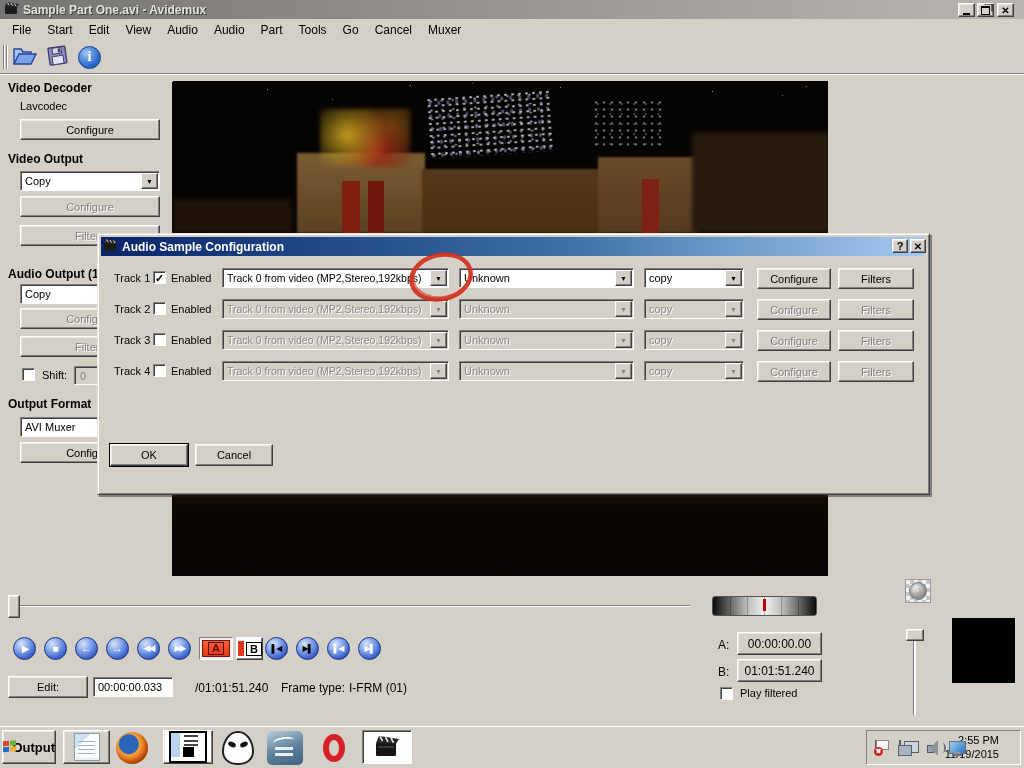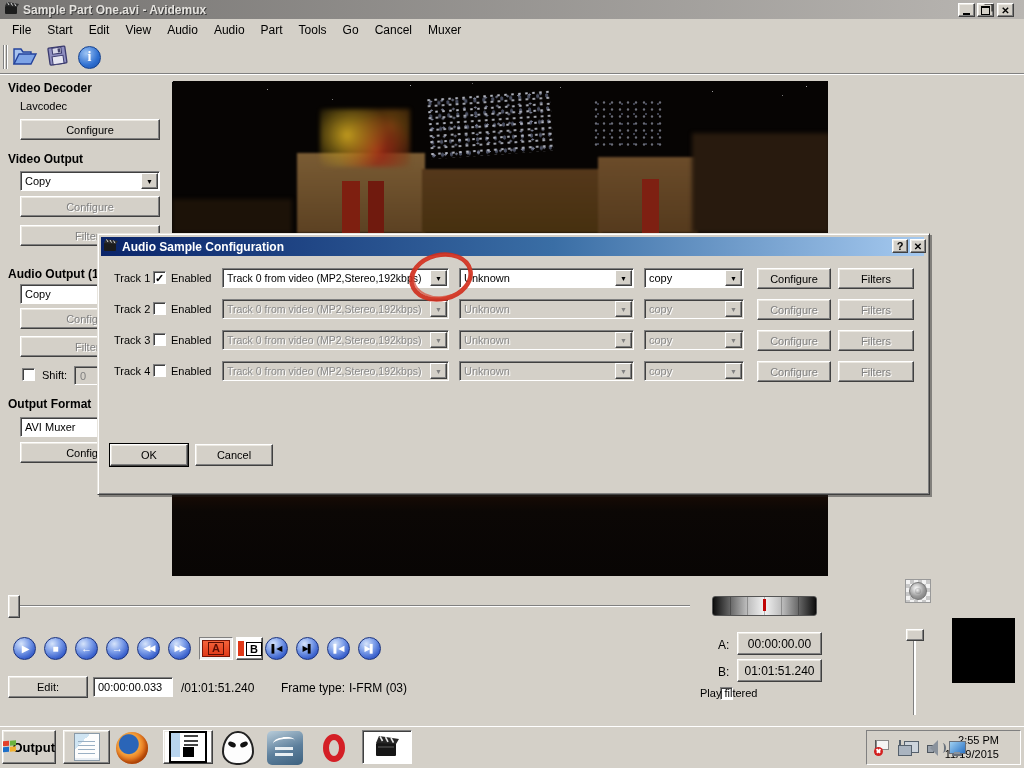--- a/index.html
+++ b/index.html
@@ -368,40 +368,40 @@
       <span class="skip">▌◀</span>
     </div>
   <div class="pbtn" style="left:358px;top:637px;">
       <span class="skip">▶▌</span>
     </div>
 
   <div class="btn" style="left:8px;top:676px;width:80px;height:22px;">
     <span>Edit:</span>
   </div>
   <input class="sunkenfield" style="position: absolute; left: 93px; top: 677px; width: 80px; height: 20px; font-family: &quot;Liberation Sans&quot;, sans-serif; font-size: 11px; padding: 0px 4px;" value="00:00:00.033">
-  <div class="lbl" style="left:181px;top:681px;font-size:12px;">/01:01:51.240</div>
+  <div class="lbl" style="left:195px;top:681px;font-size:12px;">/01:01:51.240</div>
   <div class="lbl" style="left:281px;top:681px;font-size:12px;">Frame type:</div>
-  <div class="lbl" style="left:349px;top:681px;font-size:12px;">I-FRM (03)</div>
+  <div class="lbl" style="left:349px;top:681px;font-size:12px;">I-FRM (01)</div>
 
   <div class="abs" style="left:712px;top:596px;width:105px;height:20px;border:1px solid #555;box-sizing:border-box;border-radius:3px;
               background:repeating-linear-gradient(90deg, rgba(0,0,0,.25) 0 1px, transparent 1px 17px),
                          linear-gradient(90deg,#0c0c0c,#585858 14%,#b8b8b8 32%,#f2f2f2 50%,#b8b8b8 68%,#585858 86%,#0c0c0c);">
     <span style="position:absolute;left:50px;top:2px;width:3px;height:12px;background:#c00404;"></span>
   </div>
 
   <div class="lbl" style="left:718px;top:638px;font-size:12px;">A:</div>
   <div class="btn" style="left:737px;top:632px;width:85px;height:23px;font-size:12px;">
     <span>00:00:00.00</span>
   </div>
   <div class="lbl" style="left:718px;top:665px;font-size:12px;">B:</div>
   <div class="btn" style="left:737px;top:659px;width:85px;height:23px;font-size:12px;">
     <span>01:01:51.240</span>
   </div>
   <span class="chk" style="left:720px;top:687px;"></span>
-  <div class="lbl" style="left:700px;top:687px;">Play filtered</div>
+  <div class="lbl" style="left:740px;top:687px;">Play filtered</div>
 
   <div class="abs" style="left:905px;top:579px;width:26px;height:24px;background:repeating-conic-gradient(#c8c8c8 0% 25%, #f2f2f2 0% 50%) 0 0/8px 8px;border:1px solid #999;box-sizing:border-box;display:flex;align-items:center;justify-content:center;">
     <span style="width:16px;height:16px;border-radius:50%;background:radial-gradient(circle at 40% 35%, #fdfdfd, #9a9a9a 55%, #6e6e6e);border:1px solid #777;display:inline-flex;align-items:center;justify-content:center;">
       <span style="width:6px;height:6px;border-radius:50%;background:radial-gradient(circle at 40% 35%, #eee, #777);"></span>
     </span>
   </div>
   <div class="abs" style="left:913px;top:640px;width:3px;height:75px;background:#fff;border-left:1px solid #808080;border-top:1px solid #808080;box-sizing:border-box;"></div>
   <div class="raised abs" style="left:906px;top:629px;width:18px;height:12px;"></div>
 
   <div class="abs" style="left:952px;top:618px;width:63px;height:65px;background:#000;"></div>

